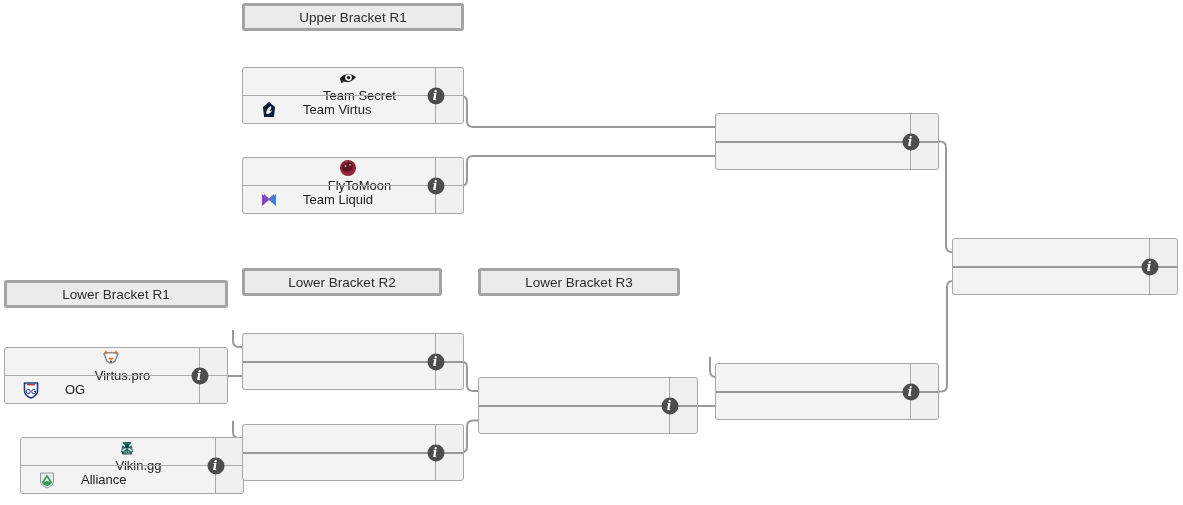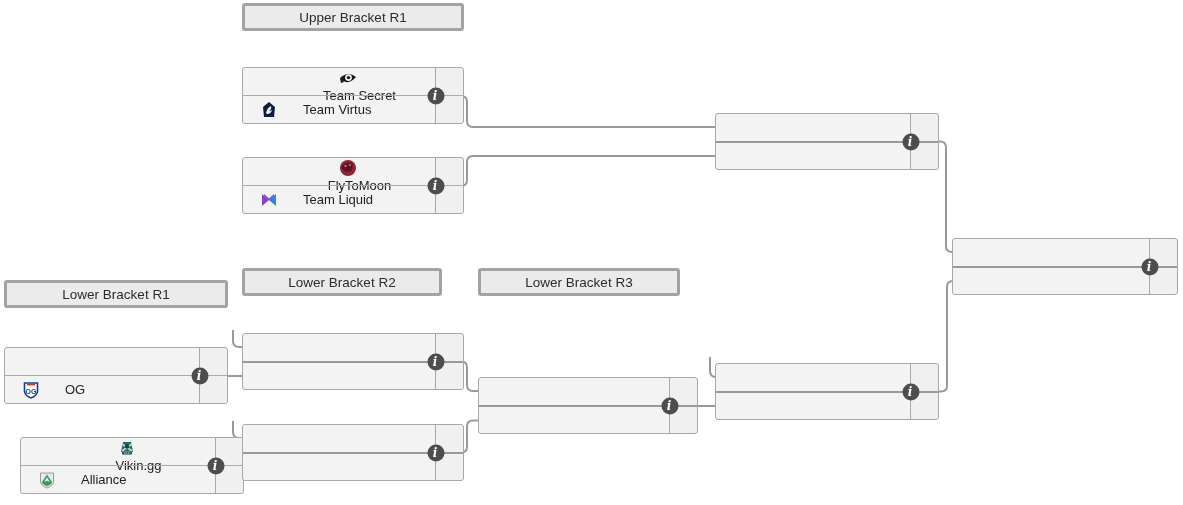--- a/index.html
+++ b/index.html
@@ -156,20 +156,32 @@
 
   <div class="match empty" style="left:952px;top:238px;width:226px">
     <div class="scorecol"></div>
     <div class="midline"></div>
     <div class="info">
         <span class="iglyph">i</span>
       </div>
   </div>
 
   <div class="match" style="left:4px;top:347px;width:224px">
+    <div class="trow r1">
+      <span class="tlogo">
+        <svg width="18" height="18" viewBox="0 0 18 18">
+            <path d="M2 4 L4 1.5 L6 4 Z" fill="#ff5c00"></path>
+            <path d="M12 4 L14 1.5 L16 4 Z" fill="#ff5c00"></path>
+            <path d="M2 5 Q9 2 16 5 L13 12 Q9 16 5 12 Z" fill="none" stroke="#8a8a8a" stroke-width="1.4"></path>
+            <path d="M7 9 Q9 11 11 9" fill="none" stroke="#ff5c00" stroke-width="1.6"></path>
+            <circle cx="9" cy="12.5" r="1" fill="#444"></circle>
+          </svg>
+      </span>
+      <span class="tname">Virtus.pro</span>
+    </div>
     <div class="trow r2">
       <span class="tlogo">
         <svg width="18" height="18" viewBox="0 0 18 18">
             <path d="M2.5 2 H15.5 V10 Q15.5 14.5 9 17 Q2.5 14.5 2.5 10 Z" fill="#fff" stroke="#1d3c8f" stroke-width="1.6"></path>
             <path d="M5 2.8 H13 V4.4 H5 Z" fill="#c2372f"></path>
             <text x="9" y="12.5" font-family="Liberation Sans,sans-serif" font-size="7" font-weight="bold" fill="#1d3c8f" text-anchor="middle">OG</text>
           </svg>
       </span>
       <span class="tname">OG</span>
     </div>

